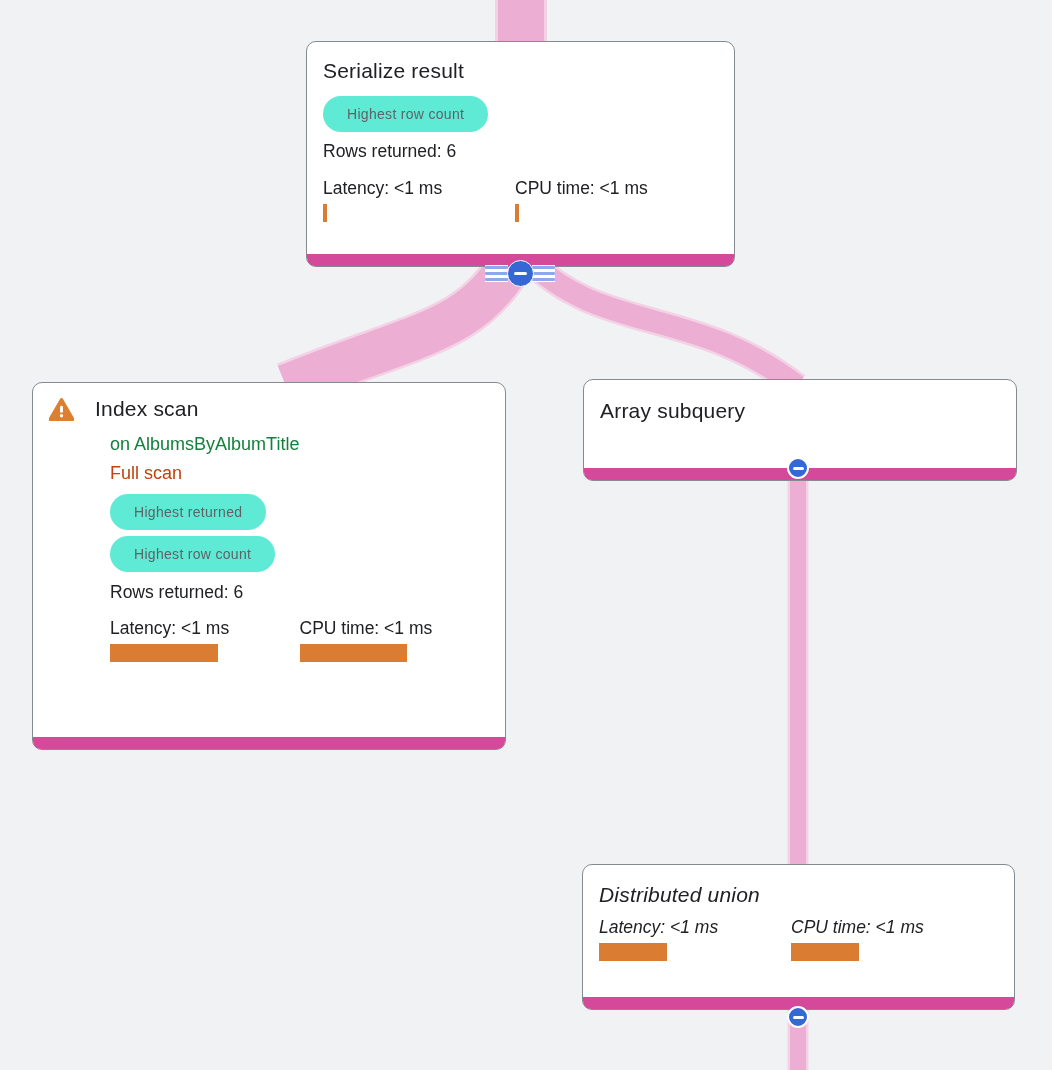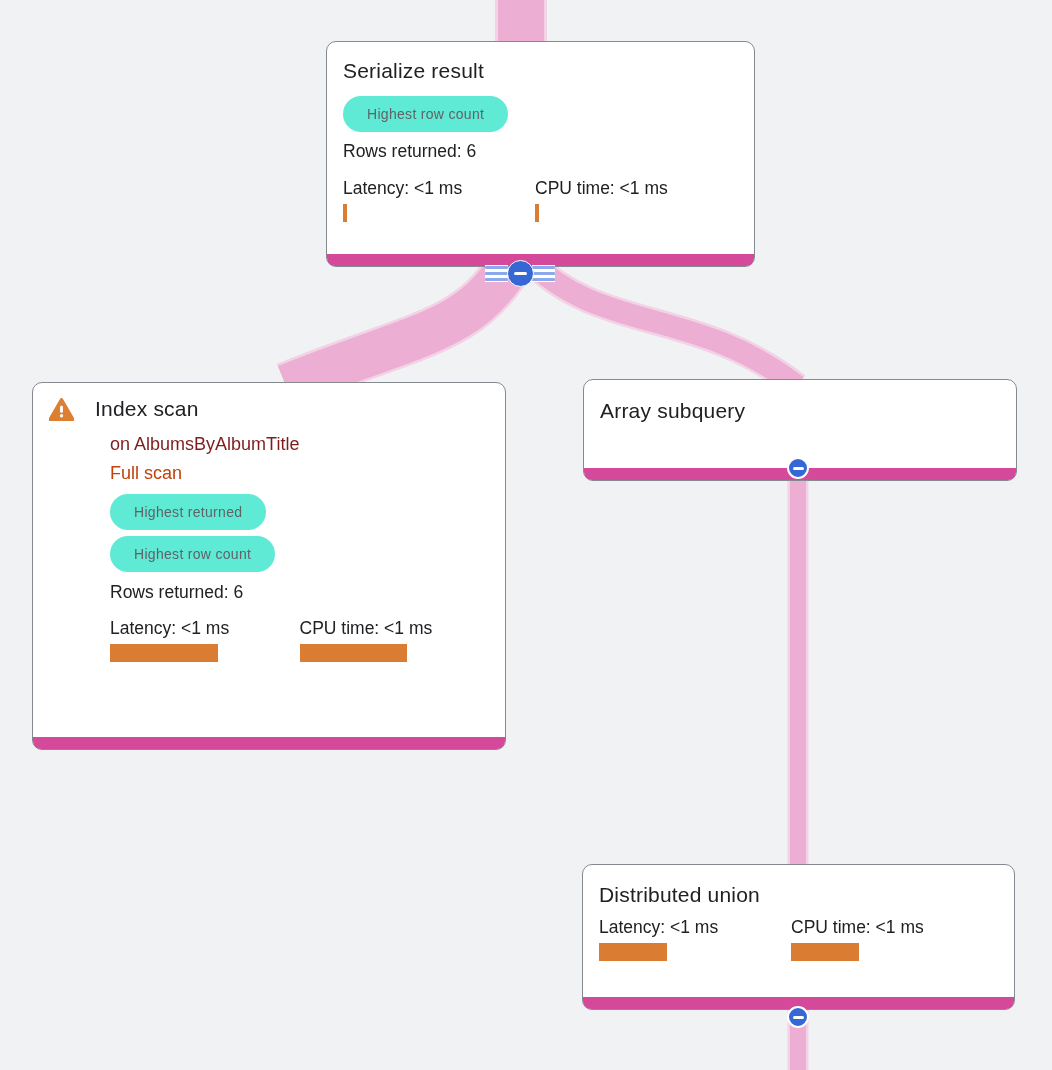--- a/index.html
+++ b/index.html
@@ -18,21 +18,21 @@
     position:absolute;z-index:2;background:#ffffff;
     border:1.5px solid #848a90;border-radius:10px;
     box-sizing:border-box;
   }
   .accent-bar{
     position:absolute;left:0;right:0;bottom:0;height:12px;
     background:#d5499a;border-radius:0 0 8px 8px;
   }
   .card-inner{position:relative;padding:17px 16px 0 16px;}
   .node-title{font-size:21px;font-weight:500;color:#202124;letter-spacing:.2px;line-height:24px;}
-  .node-sub{font-size:18px;color:#7f1d1d;margin-top:13px;line-height:21px;}
+  .node-sub{font-size:18px;color:#15803d;margin-top:13px;line-height:21px;}
   .node-note{font-size:18px;color:#c2410c;margin-top:8px;line-height:21px;}
   .pill{
     display:inline-block;background:#5eead4;color:#5f6368;
     font-size:14px;font-weight:500;letter-spacing:.3px;
     padding:8px 24px;border-radius:19px;line-height:20px;
   }
   .pill-stack .pill{margin-top:6px;}
   .rows-line{font-size:17.5px;color:#202124;line-height:20px;}
   .metrics{display:flex;}
   .metric{width:192px;}
@@ -78,21 +78,21 @@
     <path class="edge-o" stroke-width="21" d="M798,450 L798,872"></path>
     <path class="edge-o" stroke-width="21" d="M798,1000 L798,1070"></path>
 
     <path class="edge-m" stroke-width="46" d="M521,0 L521,46"></path>
     <path class="edge-m" stroke-width="43" d="M515,256 C472,334 418,332 286,386"></path>
     <path class="edge-m" stroke-width="22" d="M527,258 C600,334 694,306 797,386"></path>
     <path class="edge-m" stroke-width="16" d="M798,450 L798,872"></path>
     <path class="edge-m" stroke-width="16" d="M798,1000 L798,1070"></path>
   </svg>
 
-  <div class="card" style="left:306px;top:41px;width:429px;height:226px;margin-left:20px;">
+  <div class="card" style="left:306px;top:41px;width:429px;height:226px;">
     <div class="card-inner">
       <div class="node-title">Serialize result</div>
       <div style="margin-top:13px;">
         <span class="pill">Highest row count</span>
       </div>
       <div class="rows-line" style="margin-top:9px;">Rows returned: 6</div>
       <div class="metrics" style="margin-top:17px;">
         <div class="metric">
           <div class="metric-label">Latency: &lt;1 ms</div>
           <div class="metric-bar" style="width:4px;height:18px"></div>
@@ -158,21 +158,21 @@
       <div class="node-title">Array subquery</div>
     </div>
     <div class="accent-bar"></div>
   </div>
 
   <button class="collapse small" style="left:787px;top:457px;">
     <span class="minus"></span>
   </button>
 
   <div class="card" style="left:582px;top:864px;width:433px;height:146px;">
-    <div class="card-inner" style="padding-top:18px;">
+    <div class="card-inner" style="padding-top:18px;font-style:italic;">
       <div class="node-title">Distributed union</div>
       <div class="metrics" style="margin-top:10px;">
         <div class="metric">
           <div class="metric-label">Latency: &lt;1 ms</div>
           <div class="metric-bar" style="width:68px;height:18px"></div>
         </div>
         <div class="metric">
           <div class="metric-label">CPU time: &lt;1 ms</div>
           <div class="metric-bar" style="width:68px;height:18px"></div>
         </div>

